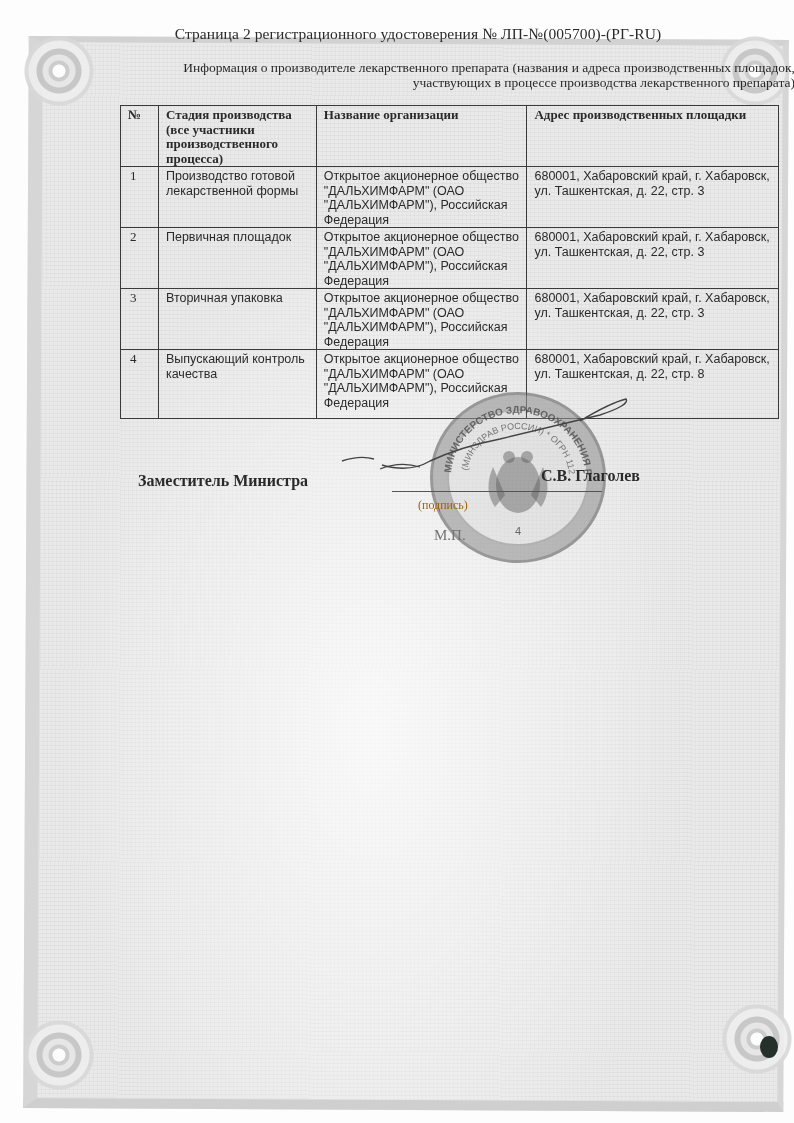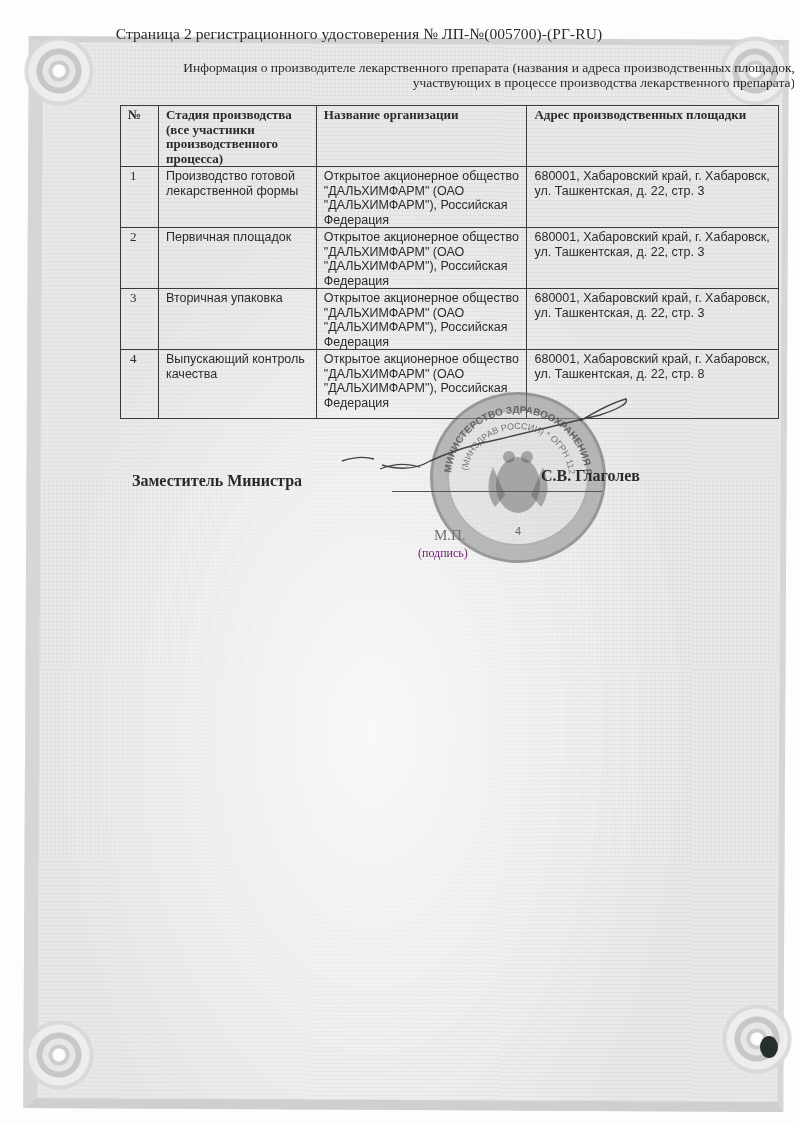--- a/index.html
+++ b/index.html
@@ -23,51 +23,51 @@
     box-sizing: border-box;
     transform: rotate(0.3deg);
   }
   .rosette {
     position: absolute; width: 70px; height: 70px; border-radius: 20px;
     background:
       radial-gradient(circle, #ffffff 0 6px, #c9c9c9 7px 10px, #e6e6e6 11px 16px, #c4c4c4 17px 22px, #eeeeee 23px 30px, #d8d8d8 31px 34px, rgba(255,255,255,0) 35px);
     opacity: 0.9;
   }
   .title {
-    position: absolute; left: 0; width: 718px; top: 25px; text-align: center;
-    font-size: 15.5px; letter-spacing: 0.1px;
+    position: absolute; left: 12px; width: 718px; top: 25px; text-align: center;
+    font-size: 15.5px; letter-spacing: 0.1px; padding-left: 47px;
   }
   .subtitle {
     position: absolute; left: 115px; width: 680px; top: 60px; text-align: right;
     font-size: 13.5px; line-height: 15px;
   }
   table.mfg {
     position: absolute; left: 120px; top: 105px; width: 659px;
     border-collapse: collapse; font-size: 13px; line-height: 14.5px;
   }
   table.mfg th, table.mfg td {
     border: 1px solid #3a3a3a; vertical-align: top; padding: 2px 5px 0 7px;
     text-align: left;
   }
   table.mfg th { font-weight: bold; font-size: 13px; height: 55px; }
   table.mfg td { height: 58px; font-family: "Liberation Sans", "DejaVu Sans", sans-serif; font-size: 12.5px; }
   table.mfg td.num { font-family: "Liberation Serif", serif; font-size: 13px; padding-left: 9px; }
   table.mfg tr.last td { height: 66px; }
   col.c1 { width: 38px; } col.c2 { width: 158px; } col.c3 { width: 211px; } col.c4 { width: 252px; }
   .signer-title {
-    position: absolute; left: 132px; top: 472px; font-size: 16px; font-weight: bold;
+    position: absolute; left: 138px; top: 472px; font-size: 16px; font-weight: bold;
   }
   .signer-name {
     position: absolute; left: 541px; top: 467px; font-size: 16px; font-weight: bold;
   }
   .sign-line {
     position: absolute; left: 392px; top: 491px; width: 210px; border-top: 1px solid #555;
   }
   .sign-caption {
-    position: absolute; left: 418px; top: 498px; font-size: 12px; color: #701a75; margin-top: 48px;
+    position: absolute; left: 418px; top: 498px; font-size: 12px; color: #a16207;
   }
   .seal-label {
     position: absolute; left: 434px; top: 527px; font-size: 15px; color: #737373;
   }
   .stamp {
     position: absolute; left: 430px; top: 392px; width: 170px; height: 165px; border-radius: 50%;
     border: 3px solid rgba(90,90,90,0.55);
     box-shadow: inset 0 0 0 14px rgba(200,200,200,0.25), inset 0 0 0 16px rgba(90,90,90,0.35);
     background: rgba(180,180,180,0.18);
   }

